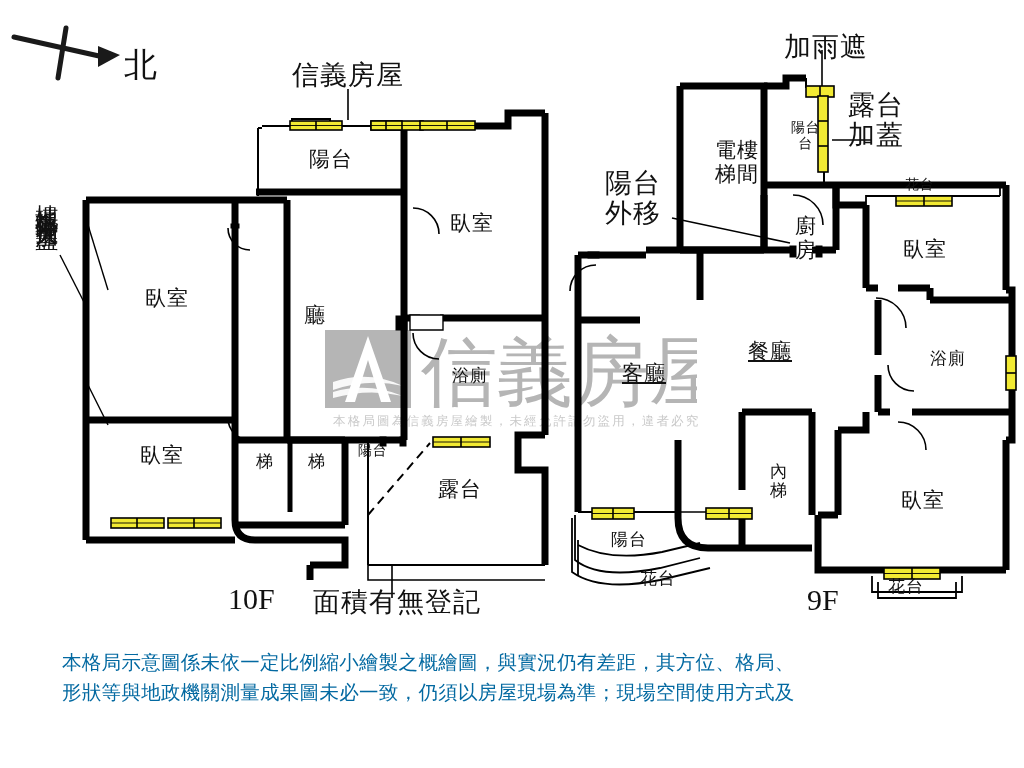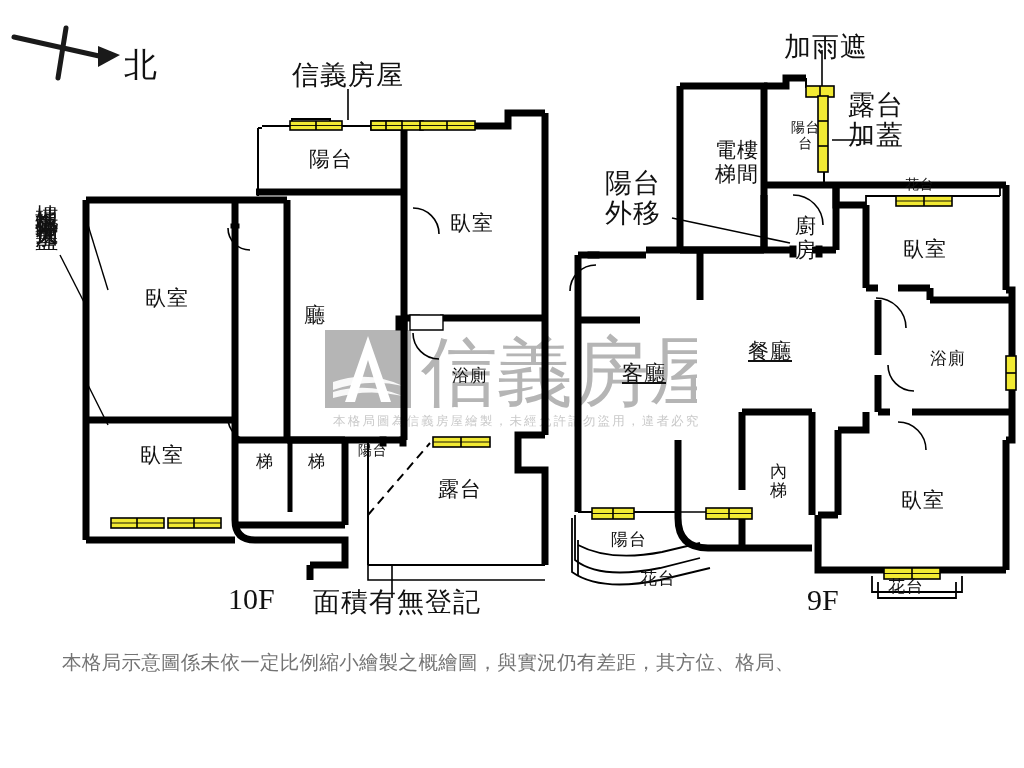--- a/index.html
+++ b/index.html
@@ -52,21 +52,21 @@
     white-space: nowrap;
   }
 
   
   #disclaimer {
     position: absolute;
     left: 62px; top: 648px;
     width: 905px;
     font-size: 19.5px;
     line-height: 1.52;
-    color: #737373;
+    color: #0369a1;
     letter-spacing: 0.3px;
   }
   #disclaimer div { white-space: nowrap; }
 
   svg { position: absolute; left: 0; top: 0; }
 </style>
 </head>
 <body>
 
 <div id="stage">
@@ -356,15 +356,16 @@
   </div>
   <div class="lbl room-lbl" style="left:901px; top:489px;">臥室</div>
   <div class="lbl room-lbl-sm" style="left:611px; top:531px;">陽台</div>
   <div class="lbl room-lbl-sm" style="left:640px; top:570px;">花台</div>
   <div class="lbl room-lbl-sm" style="left:888px; top:578px;">花台</div>
 
   <div class="lbl floor-lbl" style="left:775px; top:584px;margin-left:32px;">9F</div>
 
   <div id="disclaimer">
     <div>本格局示意圖係未依一定比例縮小繪製之概繪圖，與實況仍有差距，其方位、格局、</div>
+    <div>形狀等與地政機關測量成果圖未必一致，仍須以房屋現場為準；現場空間使用方式及</div>
   </div>
 
 </div>
 
 </body></html>

